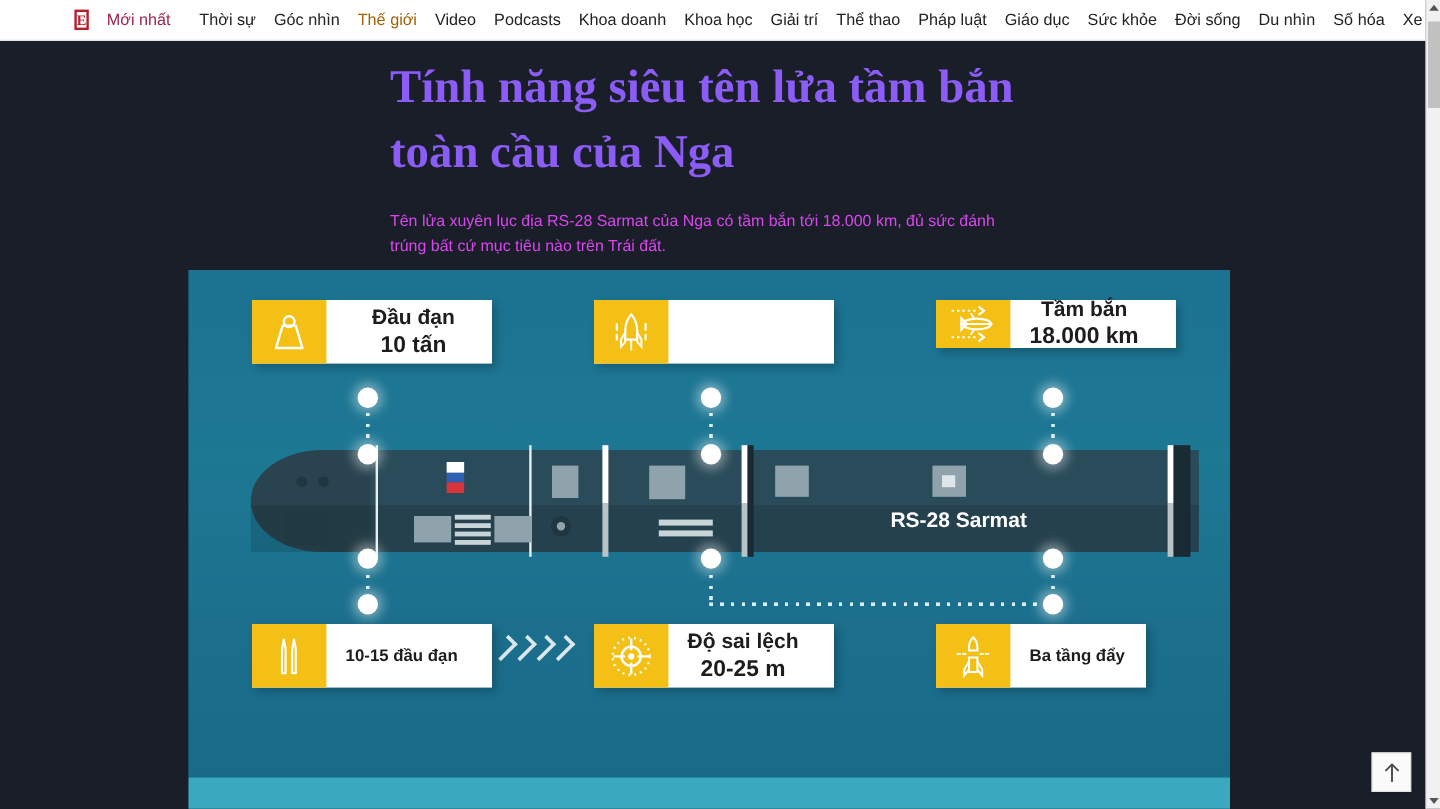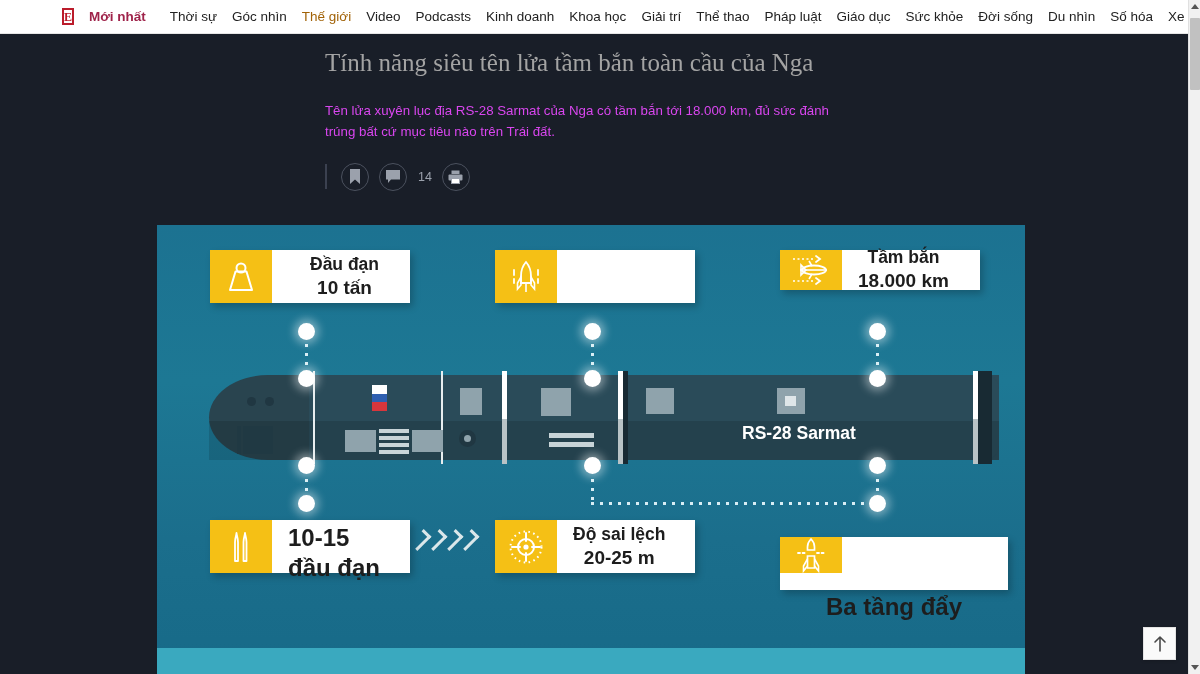--- a/index.html
+++ b/index.html
@@ -23,21 +23,21 @@
     margin-left: 62px;
     width: 17px; height: 17px;
     border: 2px solid #bb1c2b;
     display: flex; align-items: center; justify-content: center;
     font-family: "Liberation Serif", serif;
     font-weight: bold; font-size: 12px; color: #bb1c2b;
     line-height: 1;
   }
   .nav-latest {
     margin-left: 15px;
-    font-size: 13.5px; color: #9f234a; font-weight: bold;
+    font-size: 13.5px; color: #9f234a; font-weight: normal;
   }
   .nav-sep {
     width: 1px; height: 15px; background: #ddd; margin: 0 12px;
   }
   .nav-item {
     font-size: 13.5px; color: #222; margin-right: 15px;
   }
   .nav-item.active { color: #a16207; }
 
   
@@ -60,22 +60,22 @@
   .sb-thumb {
     position: absolute; left: 1px; top: 18px;
     width: 10px; height: 72px; background: #c1c1c1; border-radius: 1px;
   }
 
   
   .article { position: absolute; top: 34px; left: 0; width: 1188px; }
   .headline {
     margin: 12px 0 0 325px; width: 530px;
     font-family: "Liberation Serif", serif;
-    font-size: 25px; line-height: 1.38;
-    color: #a3a3a3; font-weight: normal;
+    font-size: 39px; line-height: 1.38;
+    color: #8b5cf6; font-weight: bold;
   }
   .lede {
     margin: 19px 0 0 325px; width: 520px;
     font-size: 13.3px; line-height: 1.62; color: #d946ef;
   }
   .actionbar {
     margin: 20px 0 0 325px;
     display: flex; align-items: center; gap: 10px;
   }
   .act-divider { width: 2px; height: 25px; background: #3b4150; margin-right: 4px; }
@@ -109,21 +109,21 @@
     display: flex; align-items: center; justify-content: center;
     flex: none;
   }
   .card-text {
     padding: 6px 16px; display: flex; flex-direction: column;
     align-items: center; justify-content: center;
     color: #1d1d1d; line-height: 1.24;
   }
   .card-l1 { font-size: 17.5px; font-weight: bold; }
   .card-l2 { font-size: 19px; font-weight: bold; }
-  .card-single { font-size: 24px; font-weight: bold; margin-top: 13px; }
+  .card-single { font-size: 14px; font-weight: bold; }
 
   
   .node {
     position: absolute; width: 17px; height: 17px; border-radius: 50%;
     background: #fff;
     box-shadow: 0 0 9px 4px rgba(255,255,255,0.40);
   }
   .dotline-v {
     position: absolute; width: 3px;
     background-image: repeating-linear-gradient(to bottom,#d9eef5 0 3px,transparent 3px 9px);
@@ -202,21 +202,21 @@
   <div class="logo">
     <span>E</span>
   </div>
   <div class="nav-latest">Mới nhất</div>
   <div class="nav-sep"></div>
   <div class="nav-item">Thời sự</div>
   <div class="nav-item">Góc nhìn</div>
   <div class="nav-item active">Thế giới</div>
   <div class="nav-item">Video</div>
   <div class="nav-item">Podcasts</div>
-  <div class="nav-item">Kinh doanh</div>
+  <div class="nav-item">Khoa doanh</div>
   <div class="nav-item">Khoa học</div>
   <div class="nav-item">Giải trí</div>
   <div class="nav-item">Thể thao</div>
   <div class="nav-item">Pháp luật</div>
   <div class="nav-item">Giáo dục</div>
   <div class="nav-item">Sức khỏe</div>
   <div class="nav-item">Đời sống</div>
   <div class="nav-item">Du nhìn</div>
   <div class="nav-item">Số hóa</div>
   <div class="nav-item">Xe</div>
@@ -398,21 +398,21 @@
         <circle cx="18" cy="18" r="2.6" fill="#fff"></circle>
         <path d="M18 4v8M18 24v8M4 18h8M24 18h8" stroke="#fff" stroke-width="2" stroke-linecap="round"></path>
       </svg>
     </div>
     <div class="card-text">
       <div class="card-l1">Độ sai lệch</div>
       <div class="card-l2">20-25 m</div>
     </div>
   </div>
 
-  <div class="card" style="left:623px;top:312px;width:228px;height:53px;flex-direction:column;">
+  <div class="card" style="left:623px;top:295px;width:175px;height:53px;">
     <div class="card-icon">
       <svg width="32" height="36" viewBox="0 0 32 36">
         <path d="M16 2c2.5 2.5 3.5 5.5 3.5 8v3h-7v-3c0-2.5 1-5.5 3.5-8z" fill="none" stroke="#fff" stroke-width="1.7"></path>
         <path d="M12.5 19h7v12h-7z" fill="none" stroke="#fff" stroke-width="1.7"></path>
         <path d="M12.5 22l-4 7v5l4-5M19.5 22l4 7v5l-4-5" fill="none" stroke="#fff" stroke-width="1.6"></path>
         <path d="M3 16h7M22 16h7" stroke="#fff" stroke-width="1.8" stroke-dasharray="2 2.6" stroke-linecap="round"></path>
       </svg>
     </div>
     <div class="card-text">
       <div class="card-single">Ba tầng đẩy</div>

